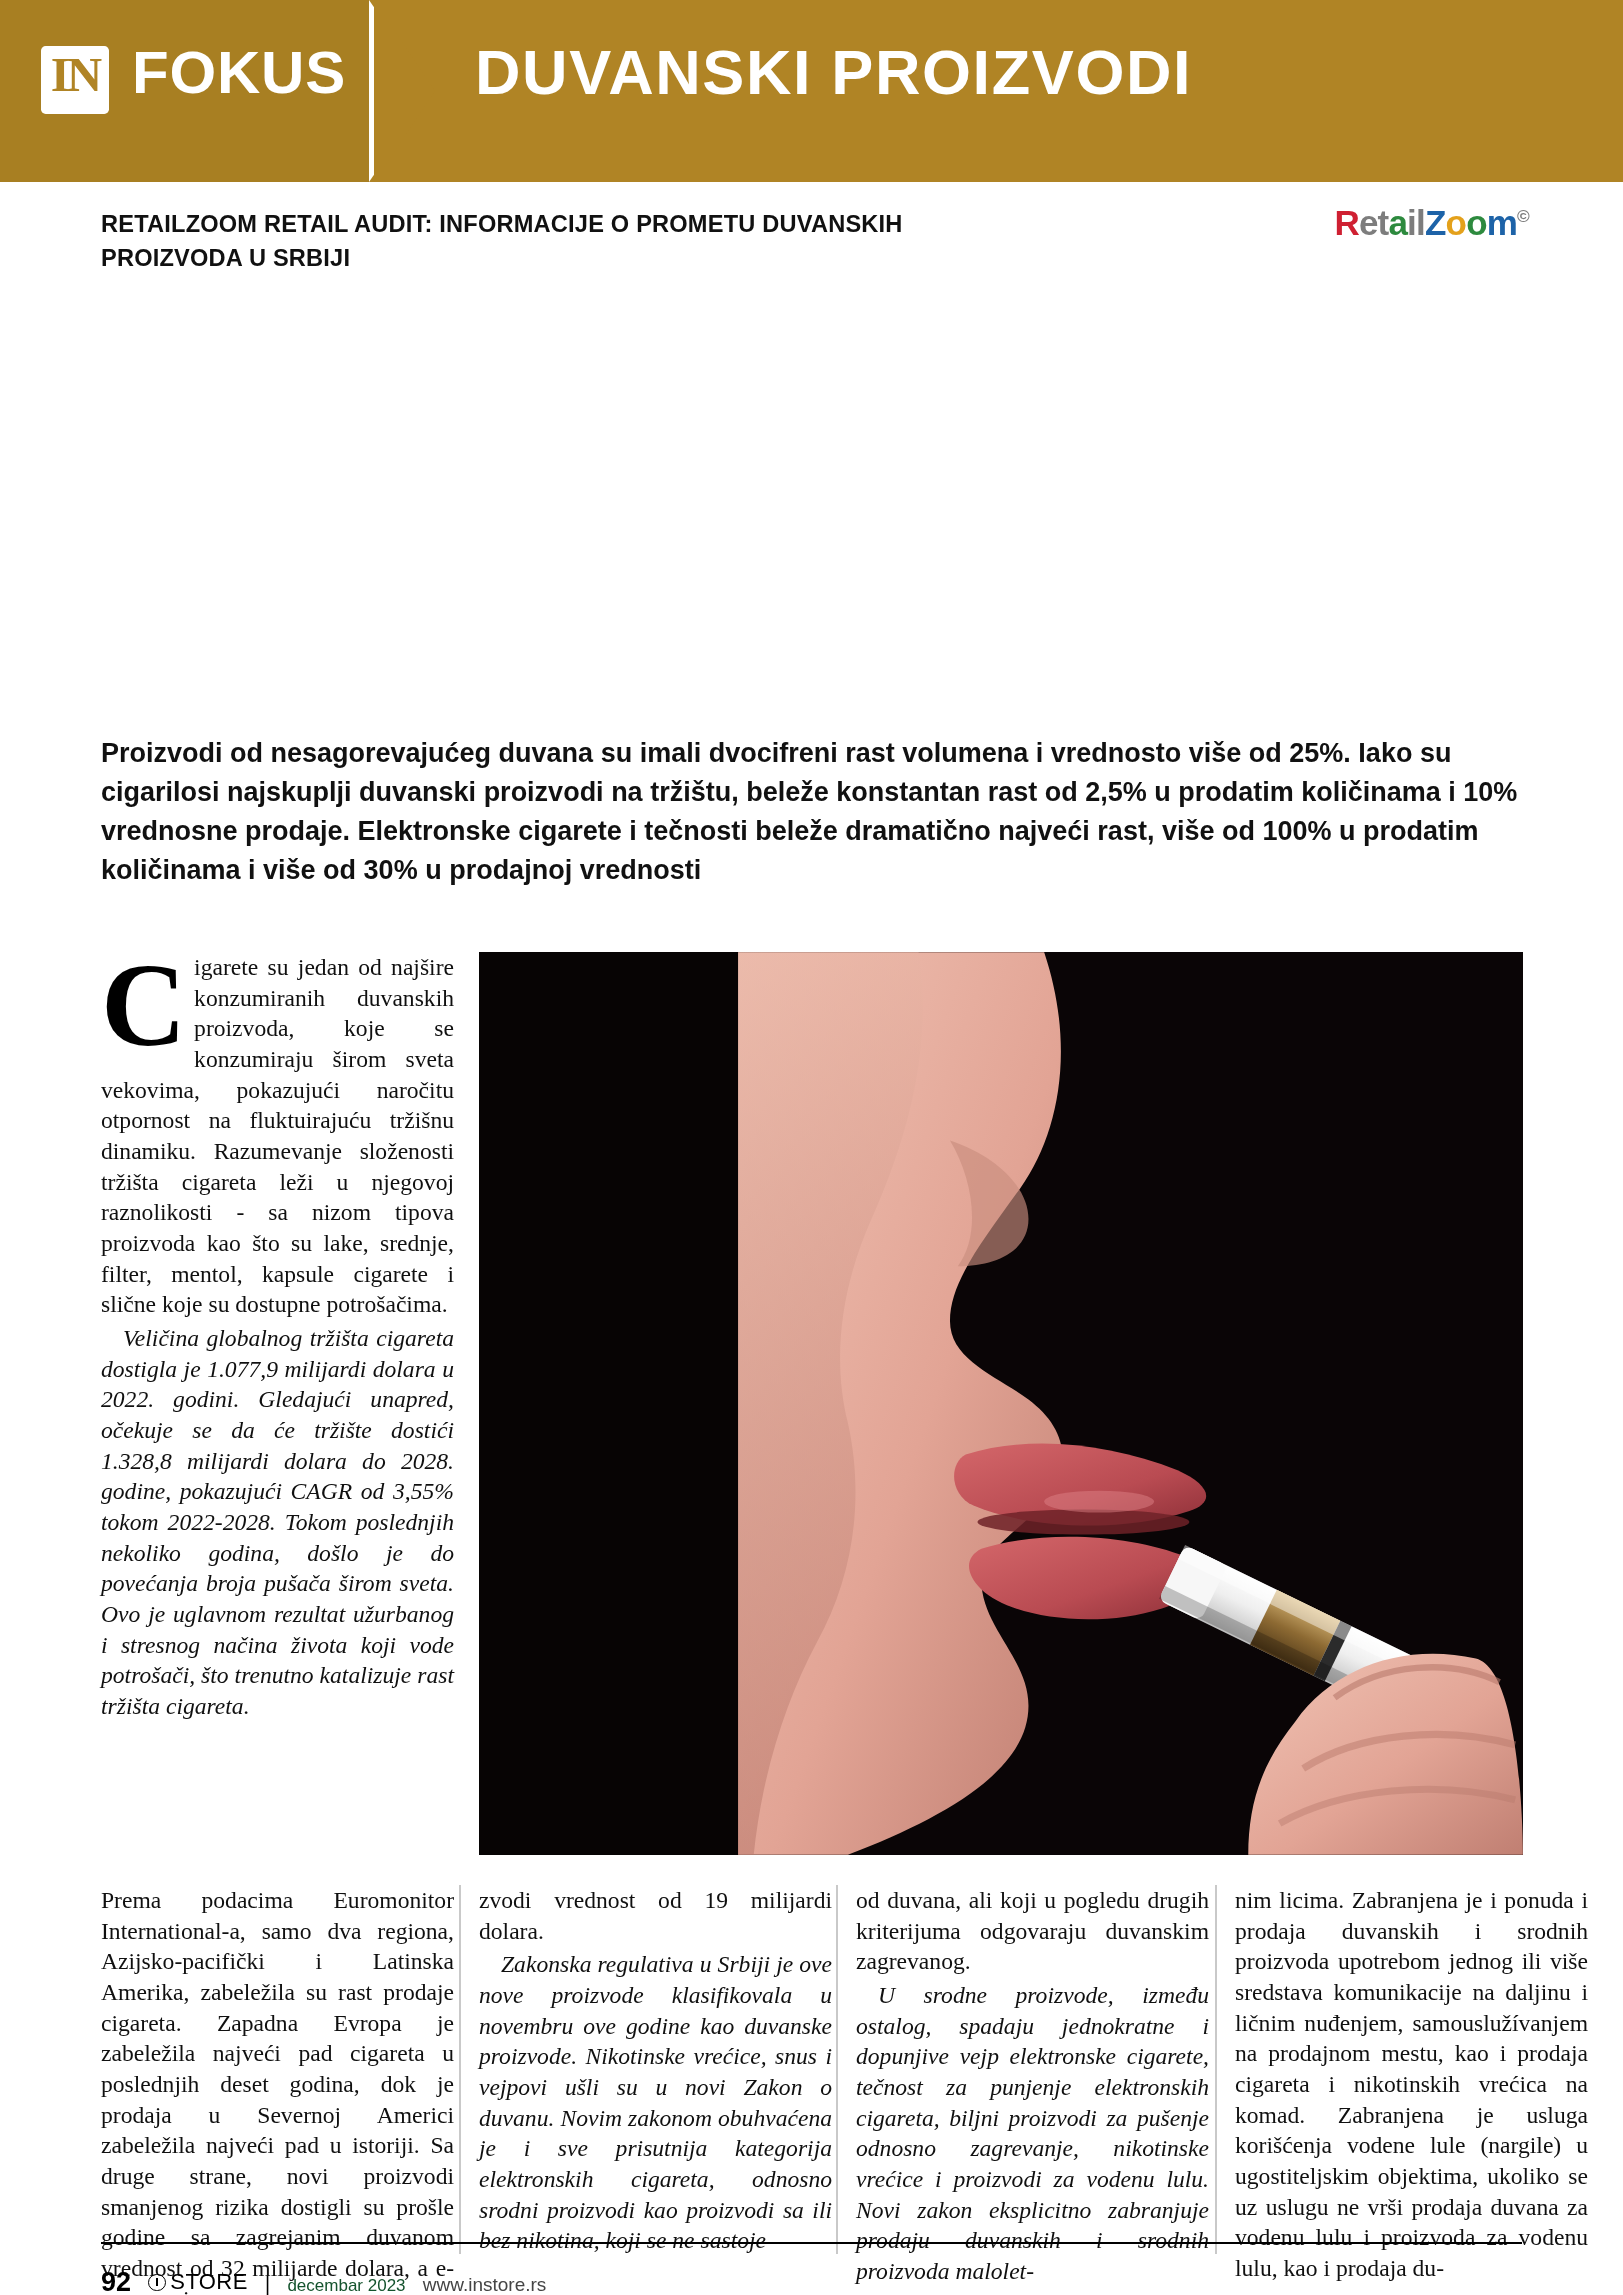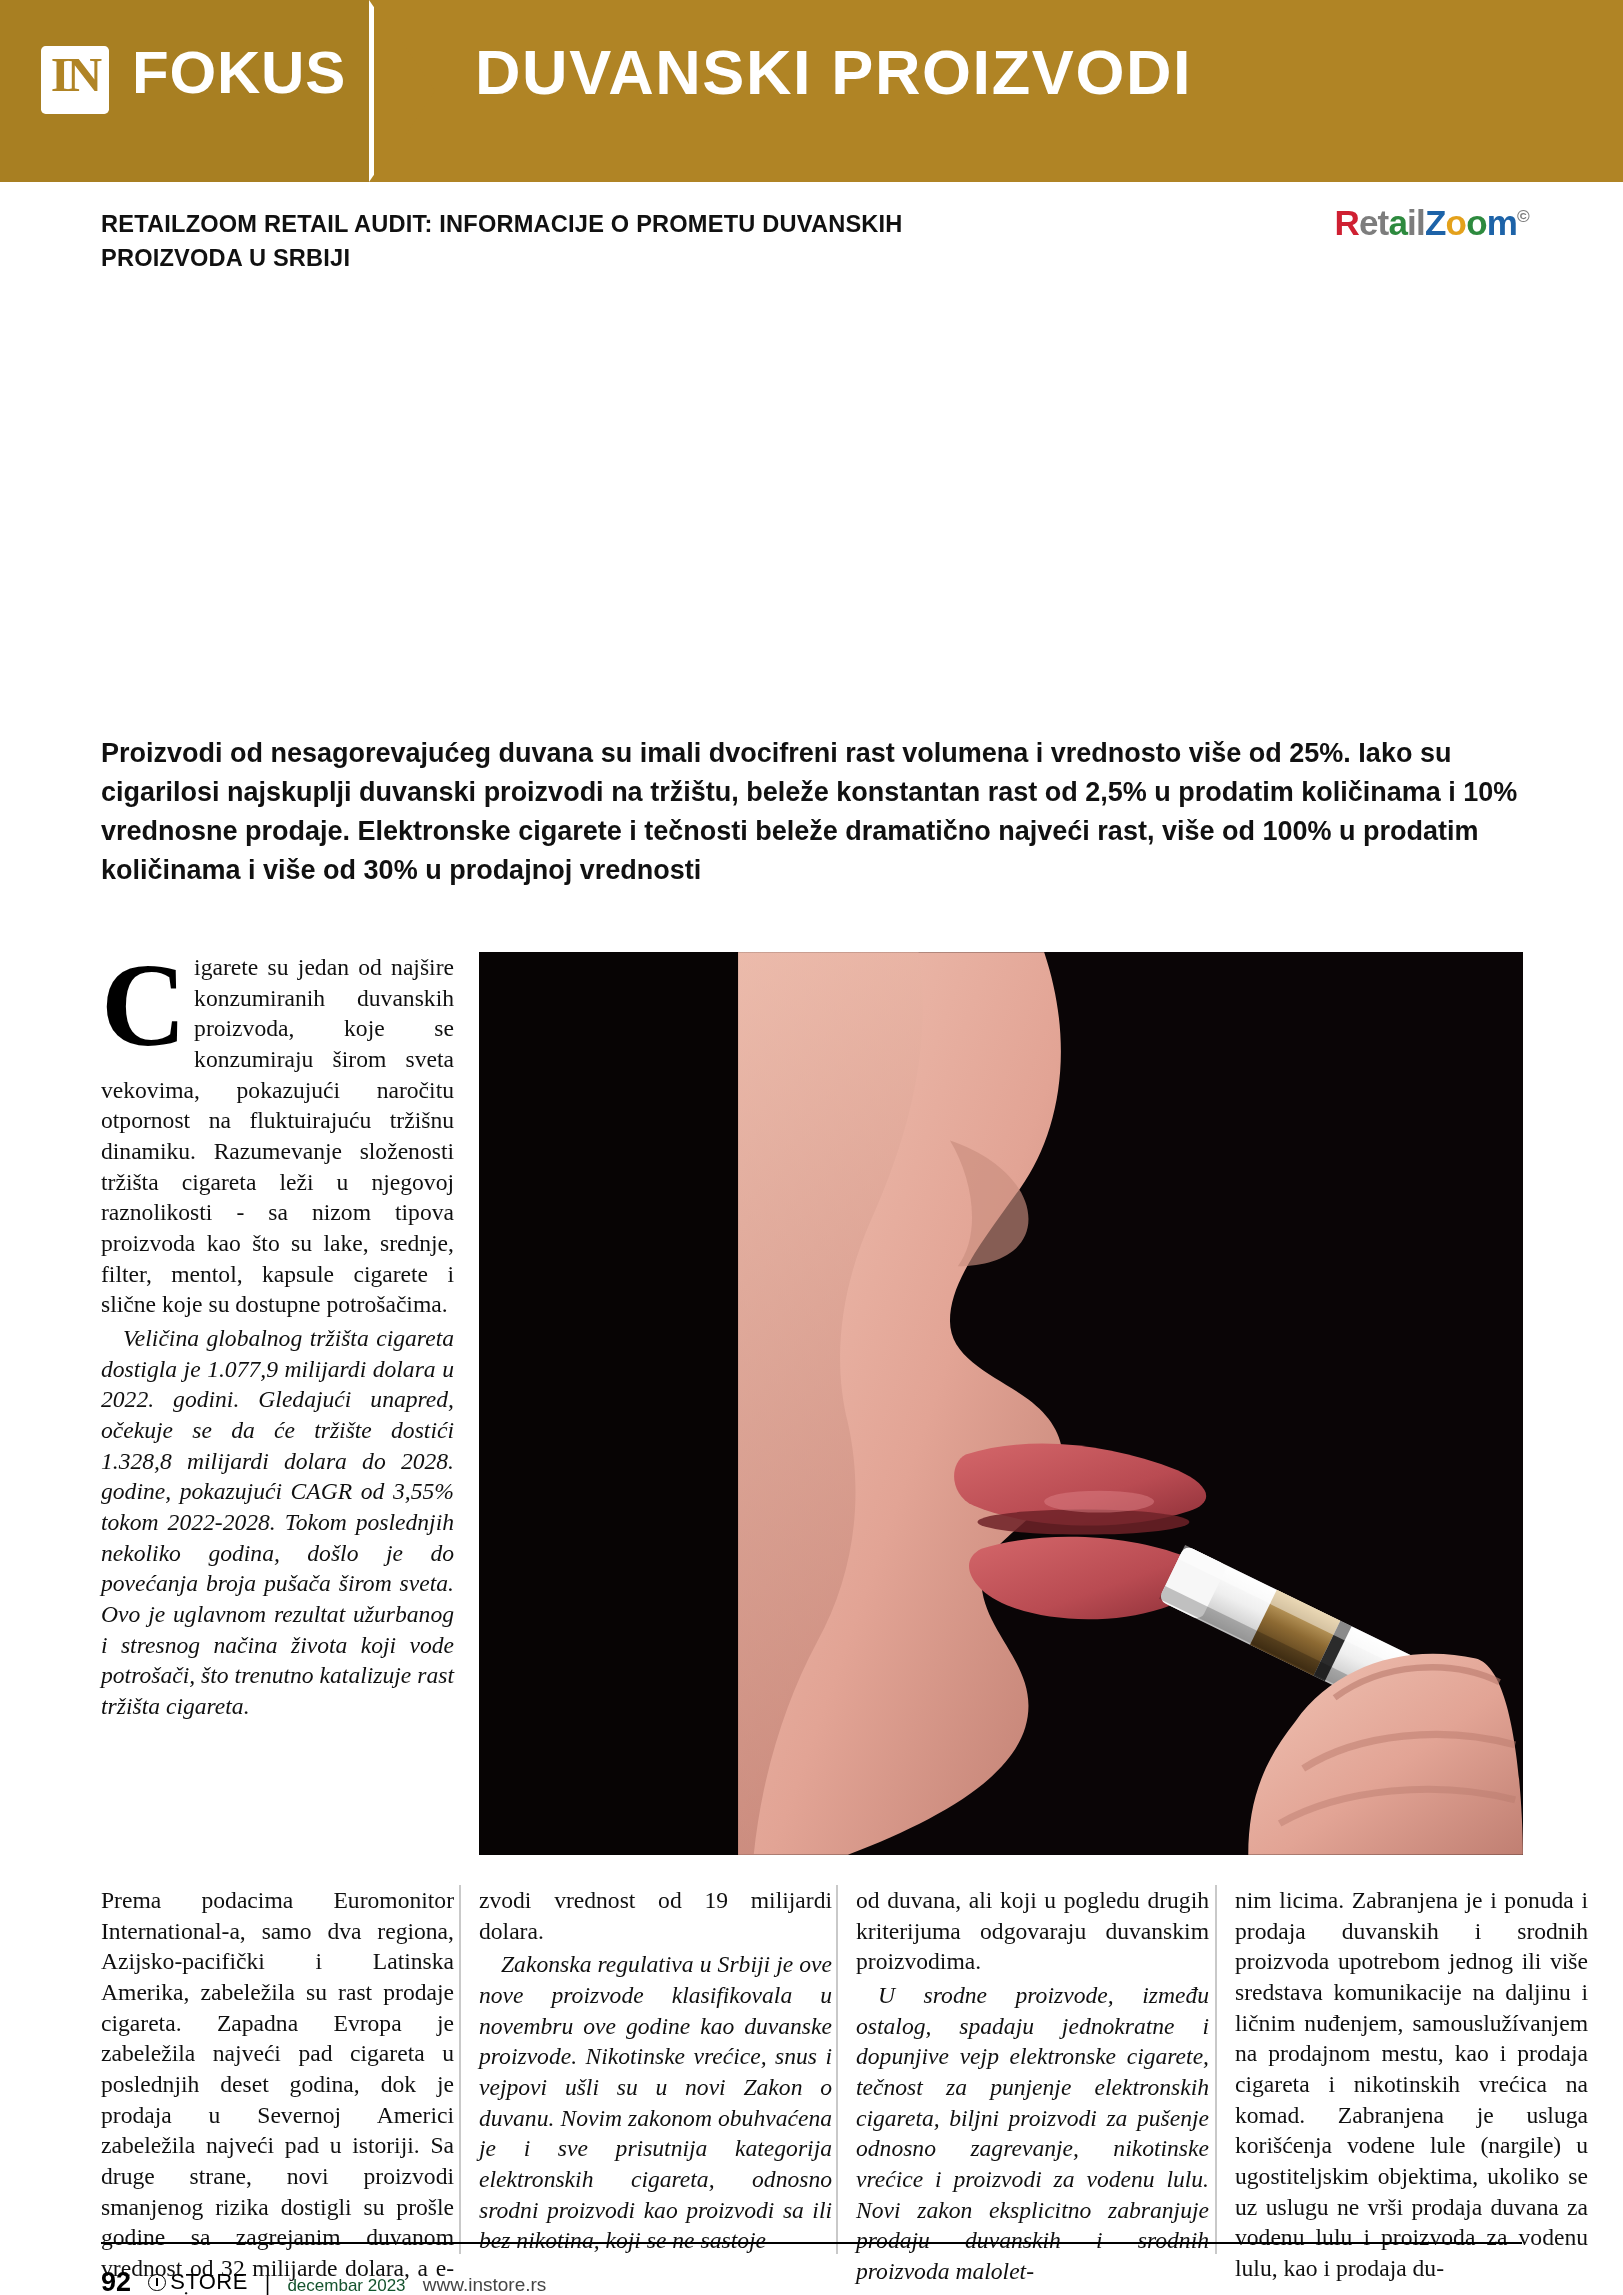--- a/index.html
+++ b/index.html
@@ -351,21 +351,21 @@
   </div>
 
   <div class="col" id="col-b1">
     <p class="first">Prema podacima Euromonitor International-a, samo dva regiona, Azijsko-pacifički i Latinska Amerika, zabeležila su rast prodaje cigareta. Zapadna Evropa je zabeležila najveći pad cigareta u poslednjih deset godina, dok je prodaja u Severnoj Americi zabeležila najveći pad u istoriji. Sa druge strane, novi proizvodi smanjenog rizika dostigli su prošle godine sa zagrejanim duvanom vrednost od 32 milijarde dolara, a e-vape proi-</p>
   </div>
   <div class="col" id="col-b2">
     <p class="first">zvodi vrednost od 19 milijardi dolara.</p>
     <p>Zakonska regulativa u Srbiji je ove nove proizvode klasifikovala u novembru ove godine kao duvanske proizvode. Nikotinske vrećice, snus i vejpovi ušli su u novi Zakon o duvanu. Novim zakonom obuhvaćena je i sve prisutnija kategorija elektronskih cigareta, odnosno srodni proizvodi kao proizvodi sa ili bez nikotina, koji se ne sastoje</p>
   </div>
   <div class="col" id="col-b3">
-    <p class="first">od duvana, ali koji u pogledu drugih kriterijuma odgovaraju duvanskim proizvodima.</p>
+    <p class="first">od duvana, ali koji u pogledu drugih kriterijuma odgovaraju duvanskim zagrevanog.</p>
     <p>U srodne proizvode, između ostalog, spadaju jednokratne i dopunjive vejp elektronske cigarete, tečnost za punjenje elektronskih cigareta, biljni proizvodi za pušenje odnosno zagrevanje, nikotinske vrećice i proizvodi za vodenu lulu. Novi zakon eksplicitno zabranjuje prodaju duvanskih i srodnih proizvoda malolet-</p>
   </div>
   <div class="col" id="col-b4">
     <p class="first">nim licima. Zabranjena je i ponuda i prodaja duvanskih i srodnih proizvoda upotrebom jednog ili više sredstava komunikacije na daljinu i ličnim nuđenjem, samouslužívanjem na prodajnom mestu, kao i prodaja cigareta i nikotinskih vrećica na komad. Zabranjena je usluga korišćenja vodene lule (nargile) u ugostiteljskim objektima, ukoliko se uz uslugu ne vrši prodaja duvana za vodenu lulu i proizvoda za vodenu lulu, kao i prodaja du-</p>
   </div>
 
   <div class="col-rule" id="rule1"></div>
   <div class="col-rule" id="rule2"></div>
   <div class="col-rule" id="rule3"></div>
 

